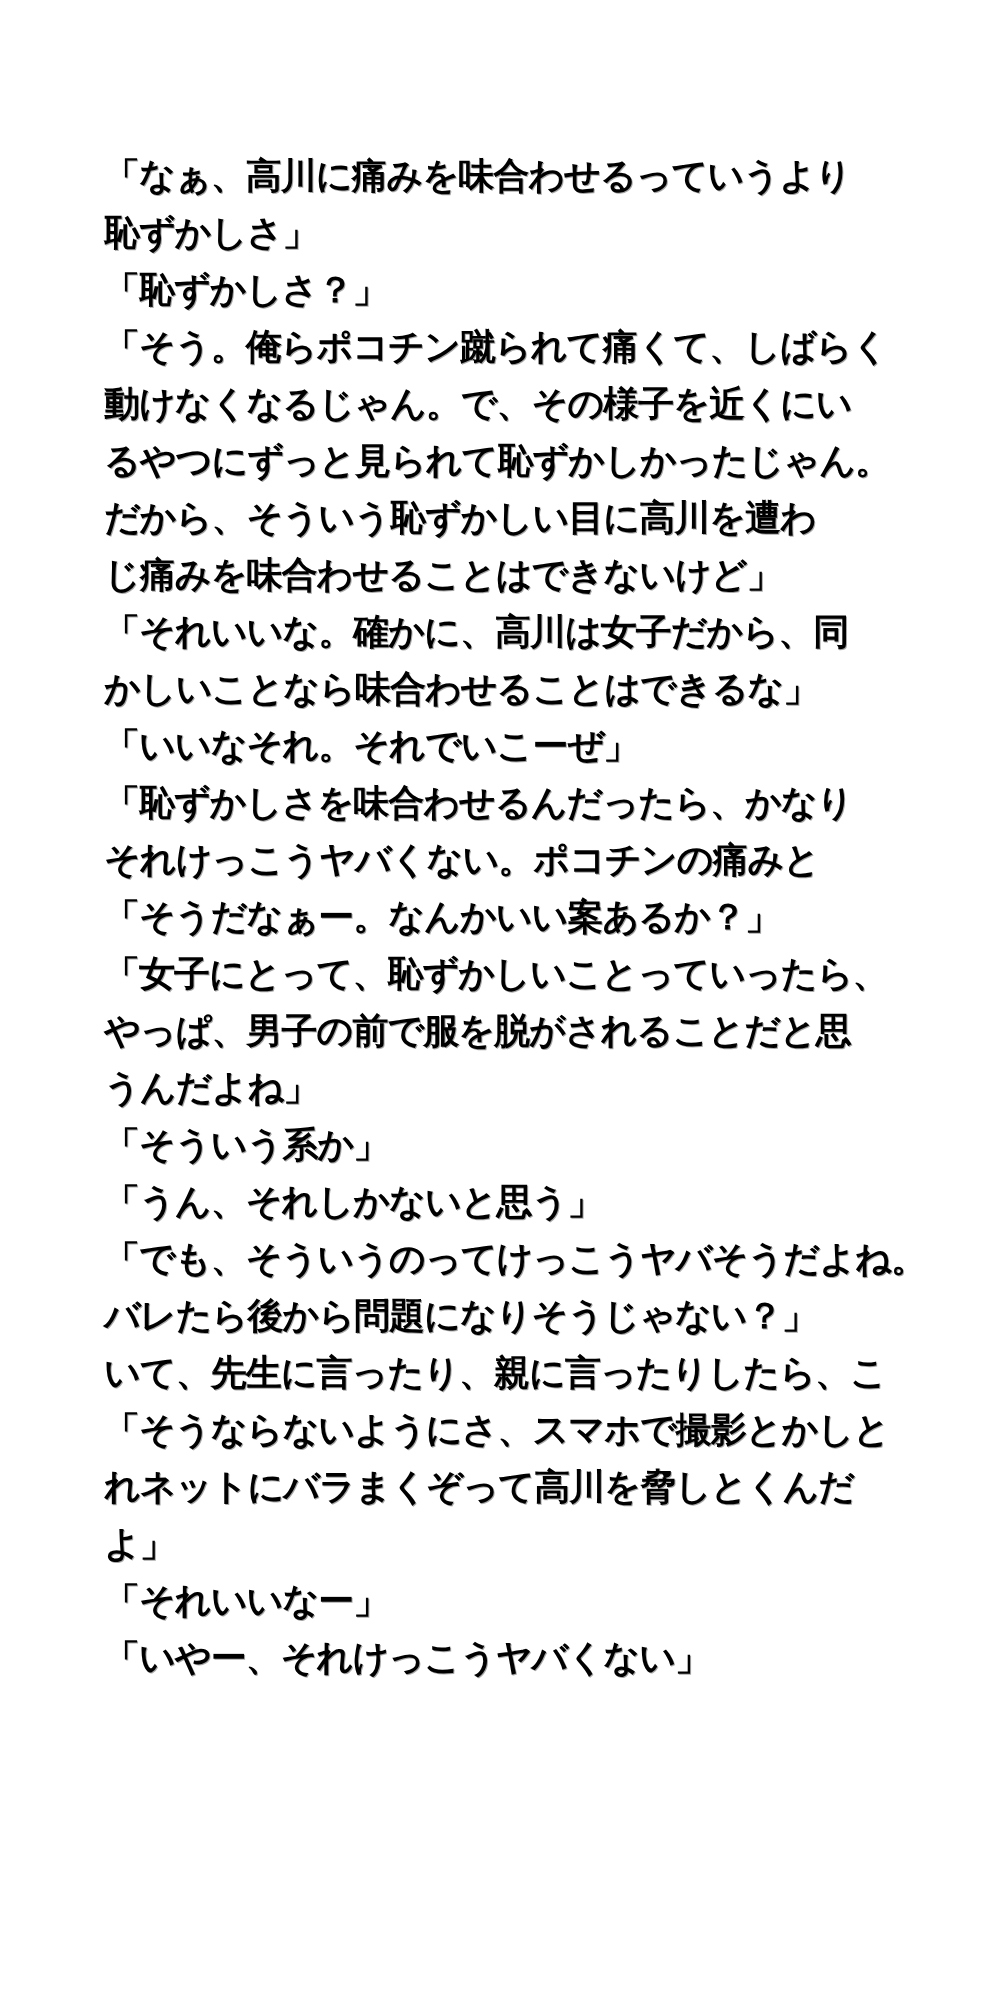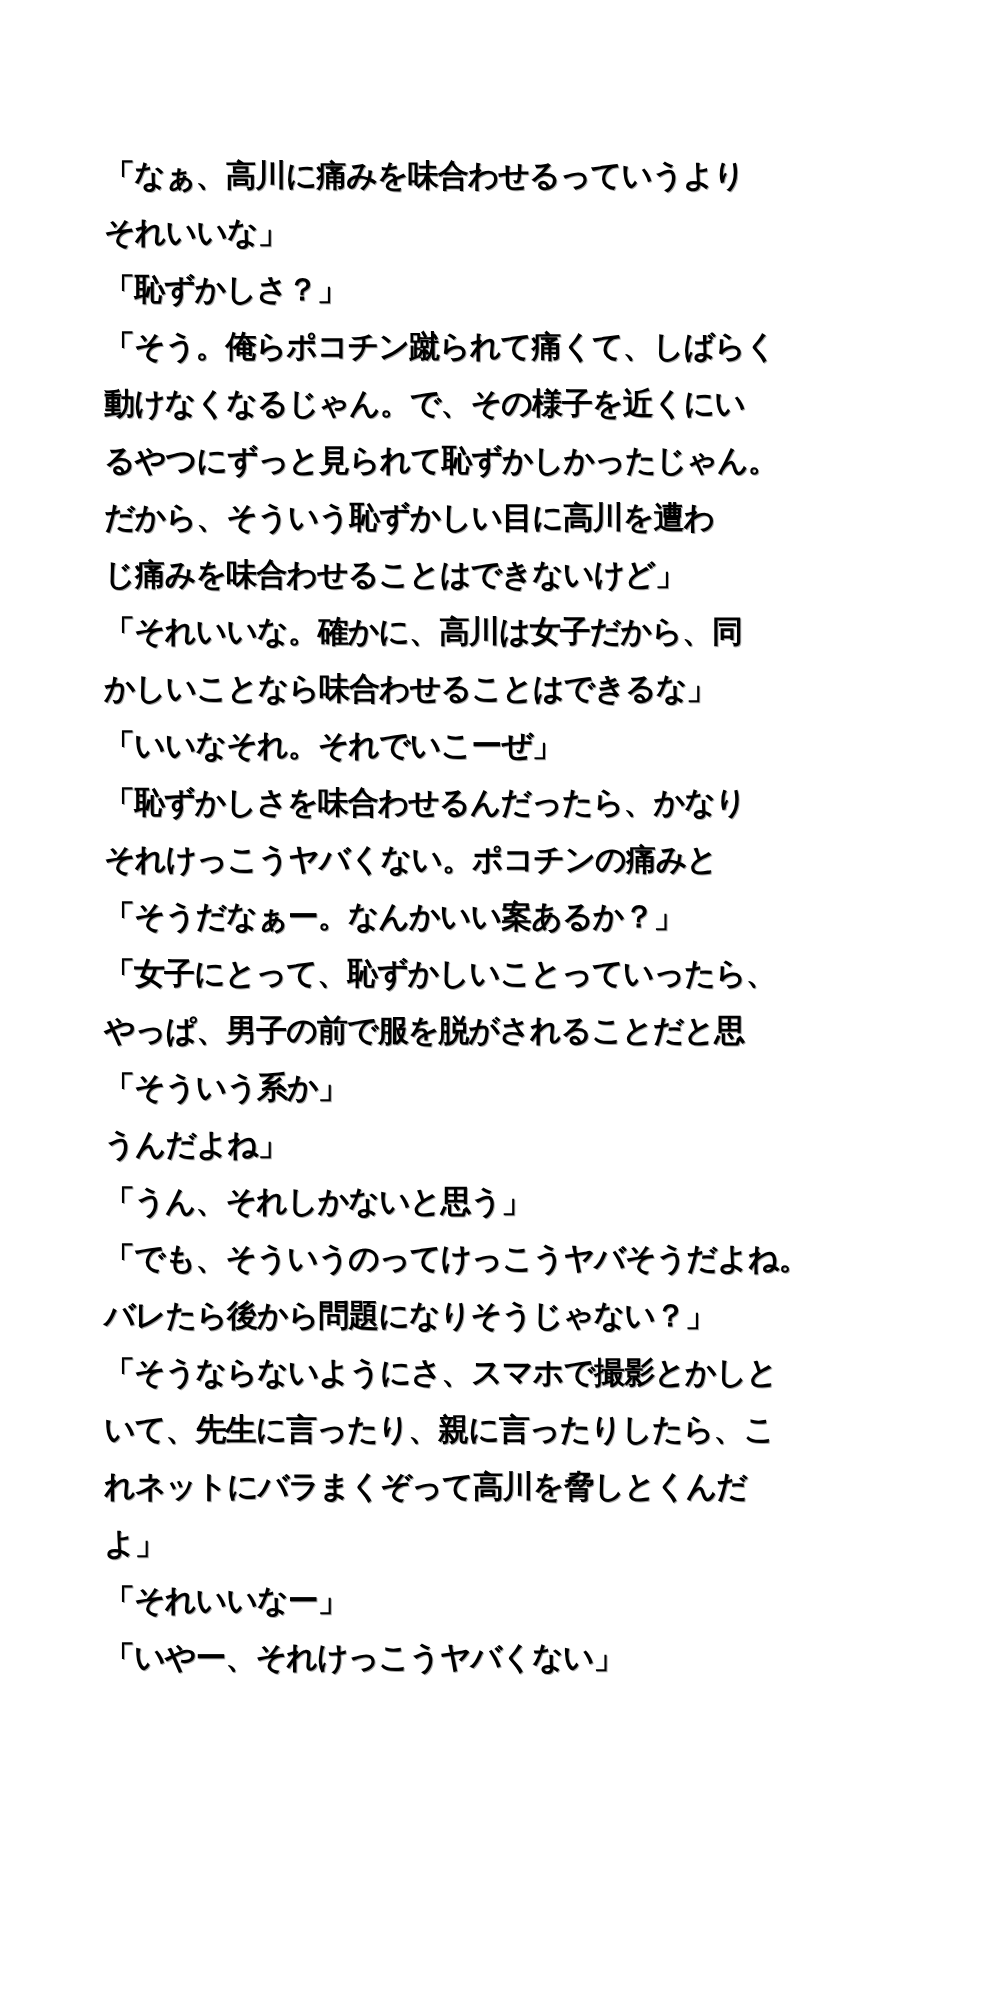--- a/index.html
+++ b/index.html
@@ -19,57 +19,57 @@
     background: #ffffff;
     overflow: hidden;
     box-sizing: border-box;
   }
   .story {
     position: absolute;
     top: 147px;
     left: 104px;
     right: 60px;
     color: #000000;
-    font-size: 31px;
+    font-size: 36px;
     line-height: 57px;
     font-weight: 700;
     letter-spacing: -1px;
     text-shadow: 1px 1px 0 rgba(0,0,0,0.35);
   }
   .line {
     white-space: nowrap;
     height: 57px;
   }
 </style>
 </head>
 <body>
 
 <main class="page">
   <div class="story">
       <div class="line">「なぁ、高川に痛みを味合わせるっていうより</div>
-      <div class="line">それいいな」</div>
+      <div class="line">恥ずかしさ」</div>
       <div class="line">「恥ずかしさ？」</div>
       <div class="line">「そう。俺らポコチン蹴られて痛くて、しばらく</div>
       <div class="line">動けなくなるじゃん。で、その様子を近くにい</div>
       <div class="line">るやつにずっと見られて恥ずかしかったじゃん。</div>
       <div class="line">だから、そういう恥ずかしい目に高川を遭わ</div>
       <div class="line">じ痛みを味合わせることはできないけど」</div>
       <div class="line">「それいいな。確かに、高川は女子だから、同</div>
       <div class="line">かしいことなら味合わせることはできるな」</div>
       <div class="line">「いいなそれ。それでいこーぜ」</div>
       <div class="line">「恥ずかしさを味合わせるんだったら、かなり</div>
       <div class="line">それけっこうヤバくない。ポコチンの痛みと</div>
       <div class="line">「そうだなぁー。なんかいい案あるか？」</div>
       <div class="line">「女子にとって、恥ずかしいことっていったら、</div>
       <div class="line">やっぱ、男子の前で服を脱がされることだと思</div>
+      <div class="line">うんだよね」</div>
       <div class="line">「そういう系か」</div>
-      <div class="line">うんだよね」</div>
       <div class="line">「うん、それしかないと思う」</div>
       <div class="line">「でも、そういうのってけっこうヤバそうだよね。</div>
       <div class="line">バレたら後から問題になりそうじゃない？」</div>
+      <div class="line">いて、先生に言ったり、親に言ったりしたら、こ</div>
       <div class="line">「そうならないようにさ、スマホで撮影とかしと</div>
-      <div class="line">いて、先生に言ったり、親に言ったりしたら、こ</div>
       <div class="line">れネットにバラまくぞって高川を脅しとくんだ</div>
       <div class="line">よ」</div>
       <div class="line">「それいいなー」</div>
       <div class="line">「いやー、それけっこうヤバくない」</div>
     </div>
 </main>
 
 </body></html>

